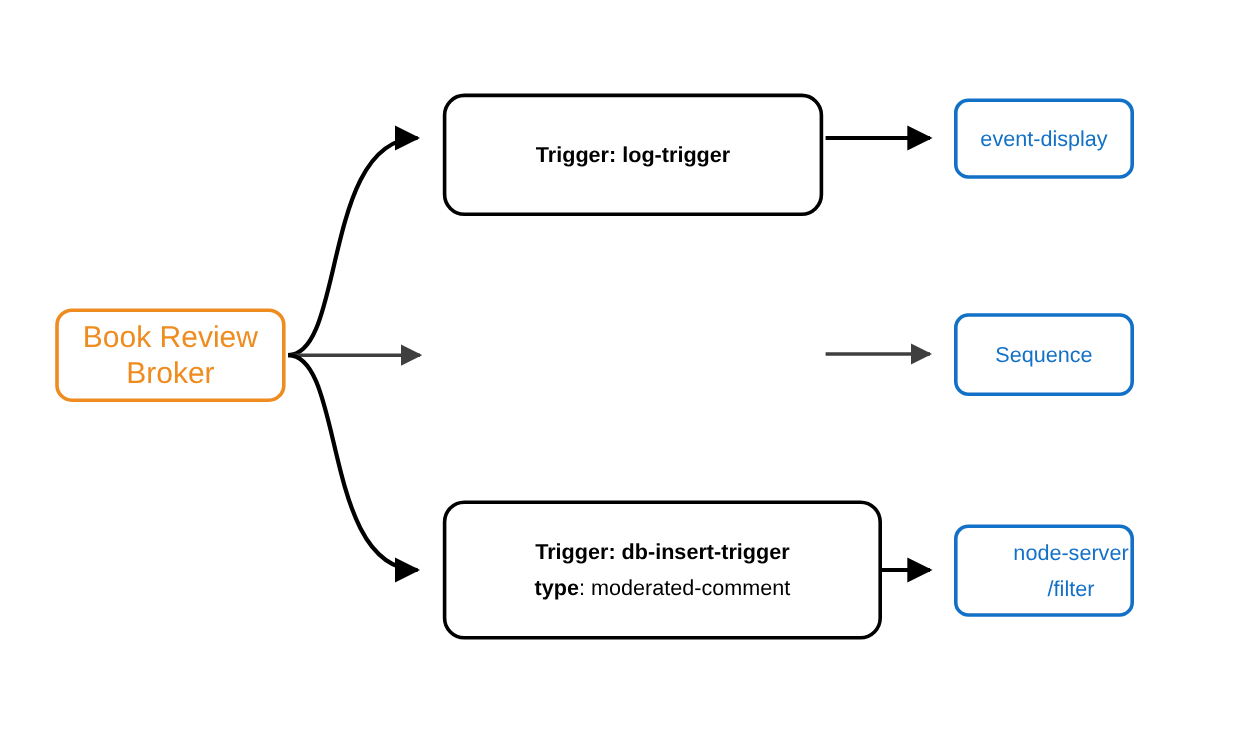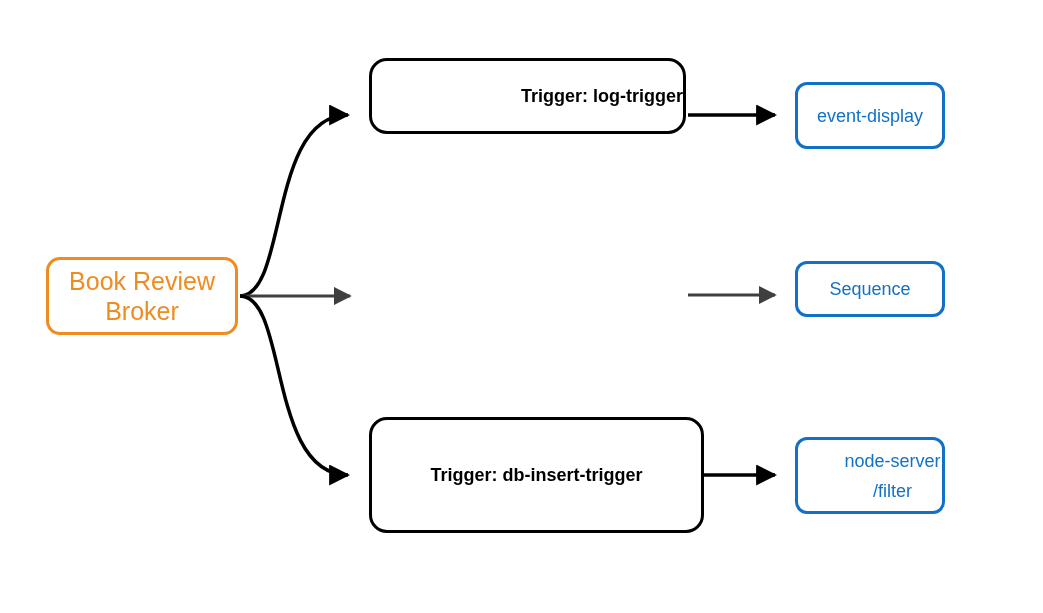--- a/index.html
+++ b/index.html
@@ -85,34 +85,35 @@
     <path d="M 688 295 L 775 295" fill="none" stroke="#3f3f3f" stroke-width="3" marker-end="url(#ah-gray)"></path>
 
     <path d="M 688 475 L 775 475" fill="none" stroke="#000000" stroke-width="3.5" marker-end="url(#ah-black)"></path>
   </svg>
 
   <div class="node node-source" style="left:46px; top:257px; width:192px; height:78px;">
     <span class="ln">Book Review</span>
     <span class="ln">Broker</span>
   </div>
 
-  <div class="node node-trigger" style="left:369px; top:58px; width:317px; height:76px;align-items:flex-end;">
+  <div class="node node-trigger" style="left:369px; top:78px; width:317px; height:102px;">
     <span class="ln b">Trigger: log-trigger</span>
   </div>
 
 
-  <div class="node node-trigger" style="left:369px; top:417px; width:335px; height:116px;">
+  <div class="node node-trigger" style="left:369px; top:417px; width:366px; height:116px;">
     <span class="ln b">Trigger: db-insert-trigger</span>
+    <span class="ln"><span class="b">type</span><span>: moderated-comment</span></span>
   </div>
 
   <div class="node node-sink" style="left:795px; top:82px; width:150px; height:67px;">
     <span class="ln">event-display</span>
   </div>
 
-  <div class="node node-sink" style="left:795px; top:261px; width:150px; height:56px;">
+  <div class="node node-sink" style="left:795px; top:261px; width:150px; height:69px;">
     <span class="ln">Sequence</span>
   </div>
 
   <div class="node node-sink" style="left:795px; top:437px; width:150px; height:77px;padding-left:45px;">
     <span class="ln">node-server</span>
     <span class="ln">/filter</span>
   </div>
 
 </div>
 

